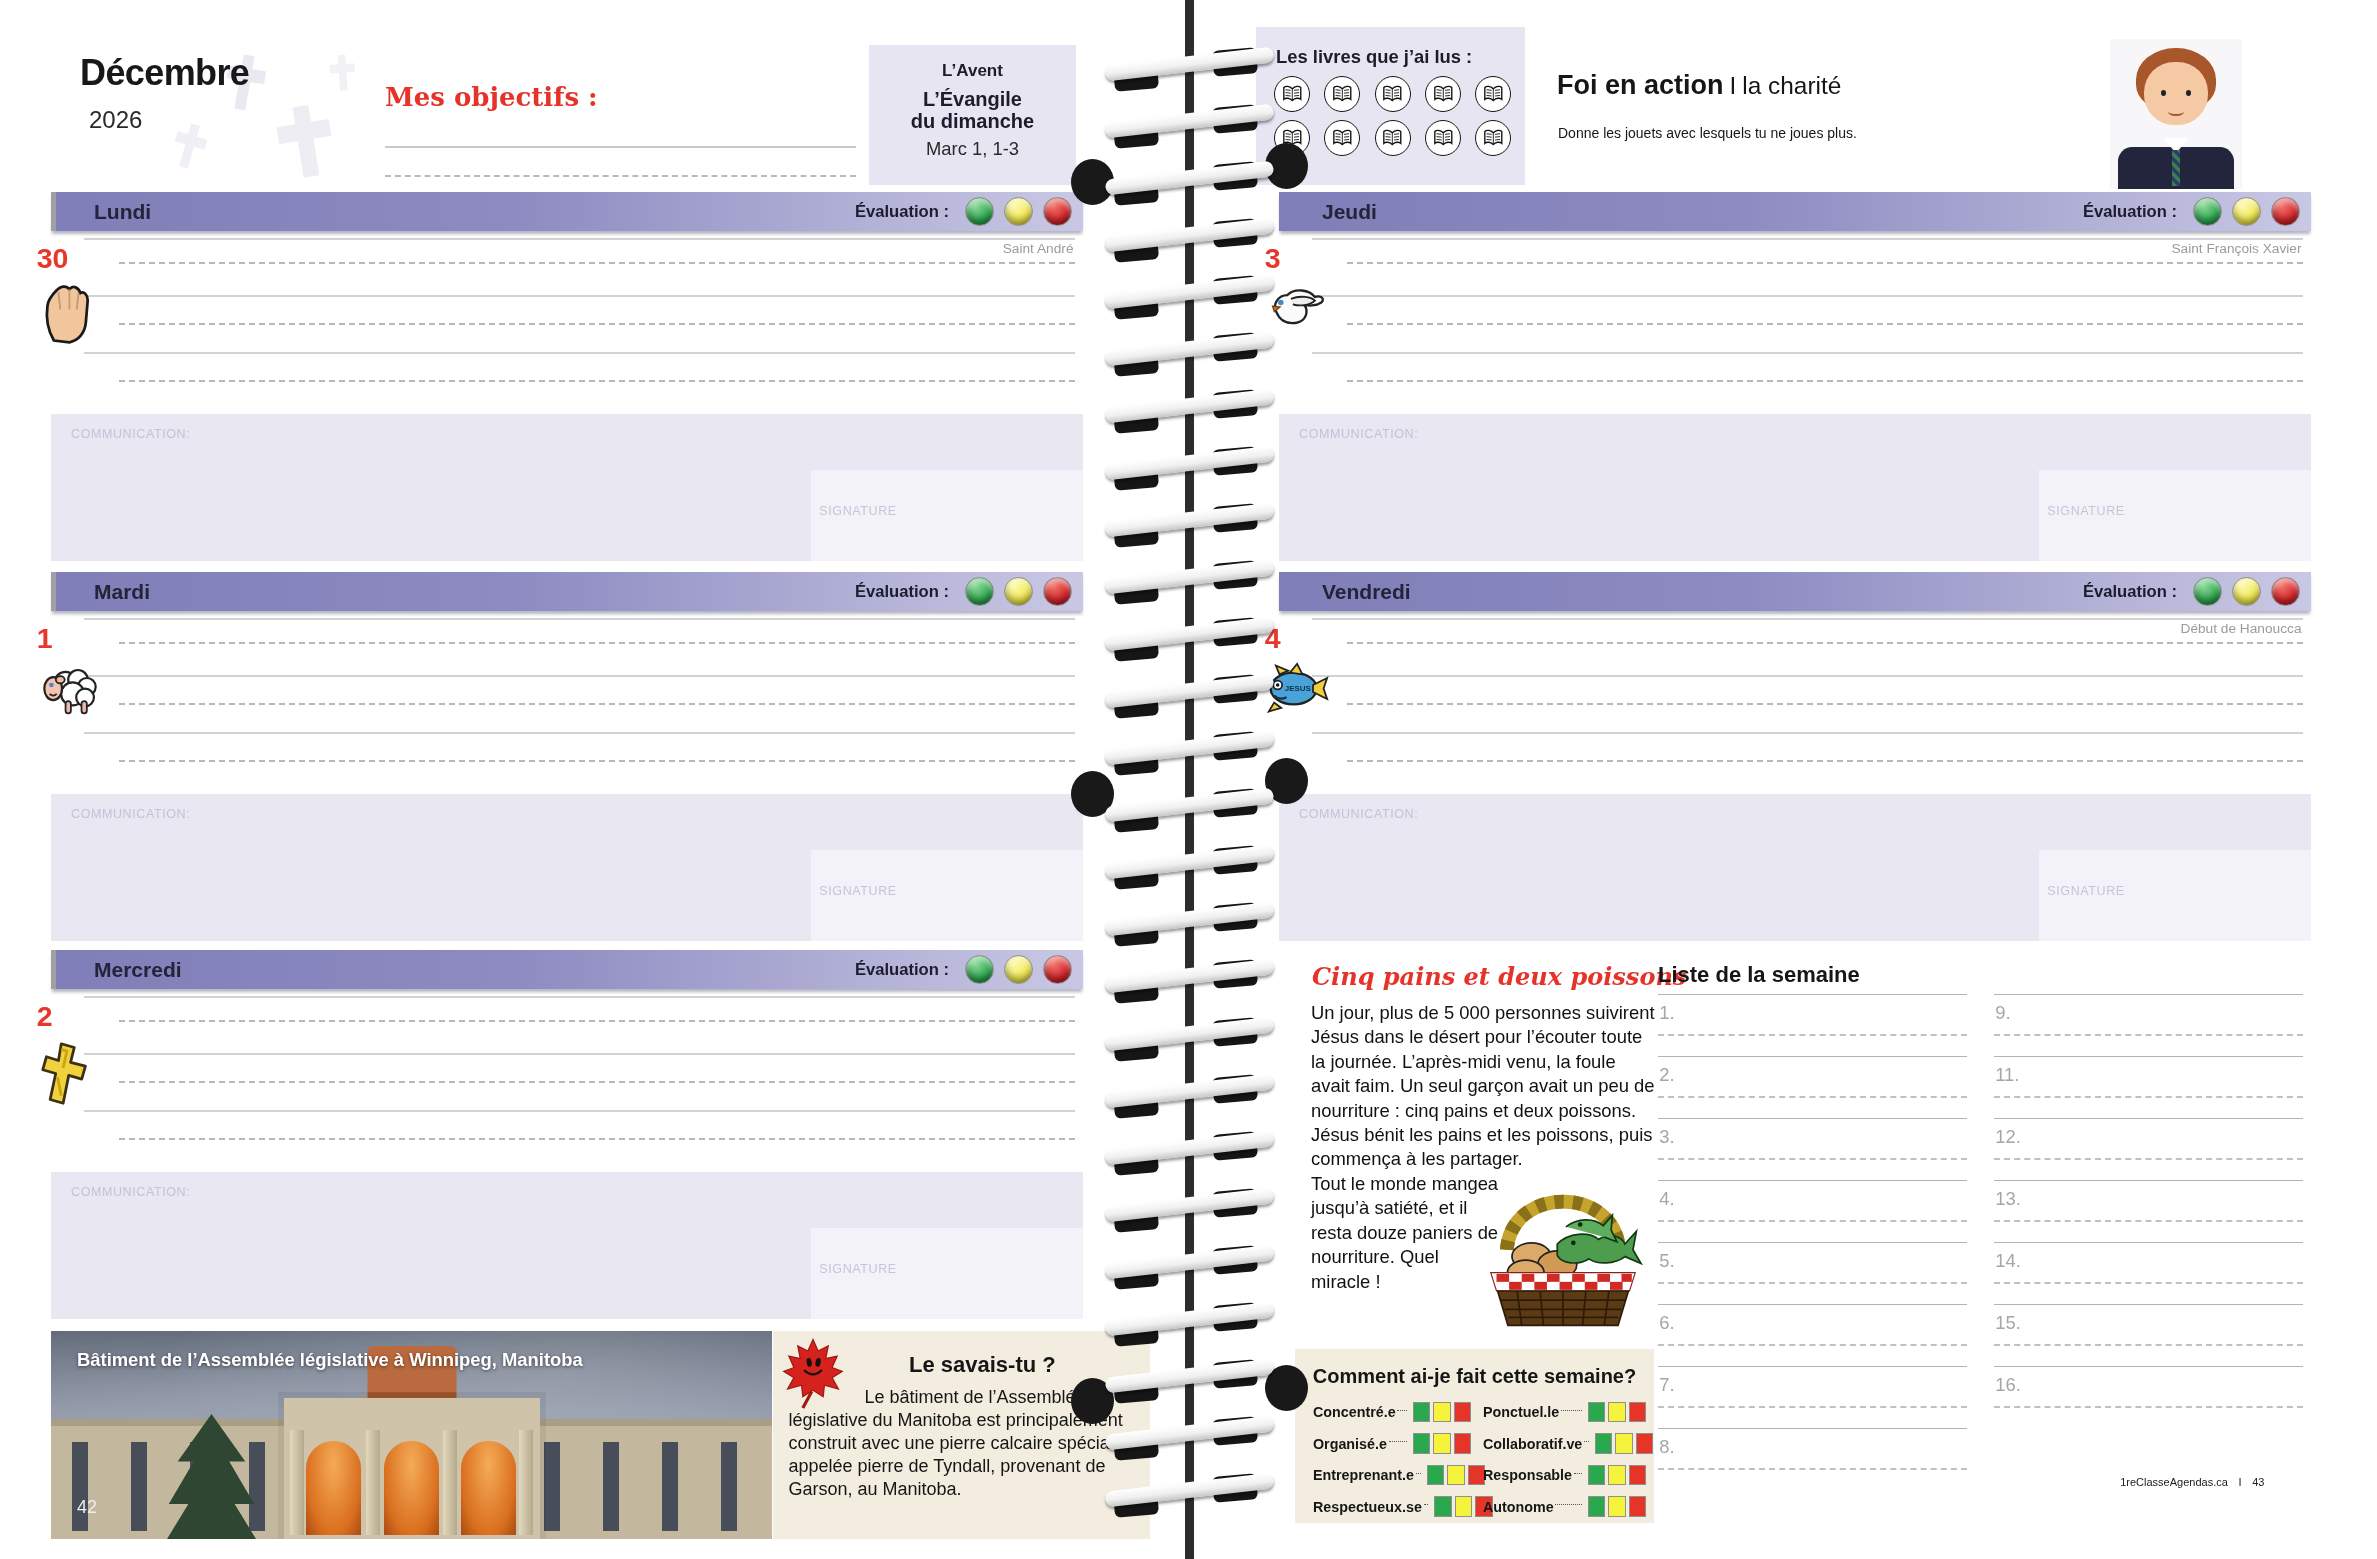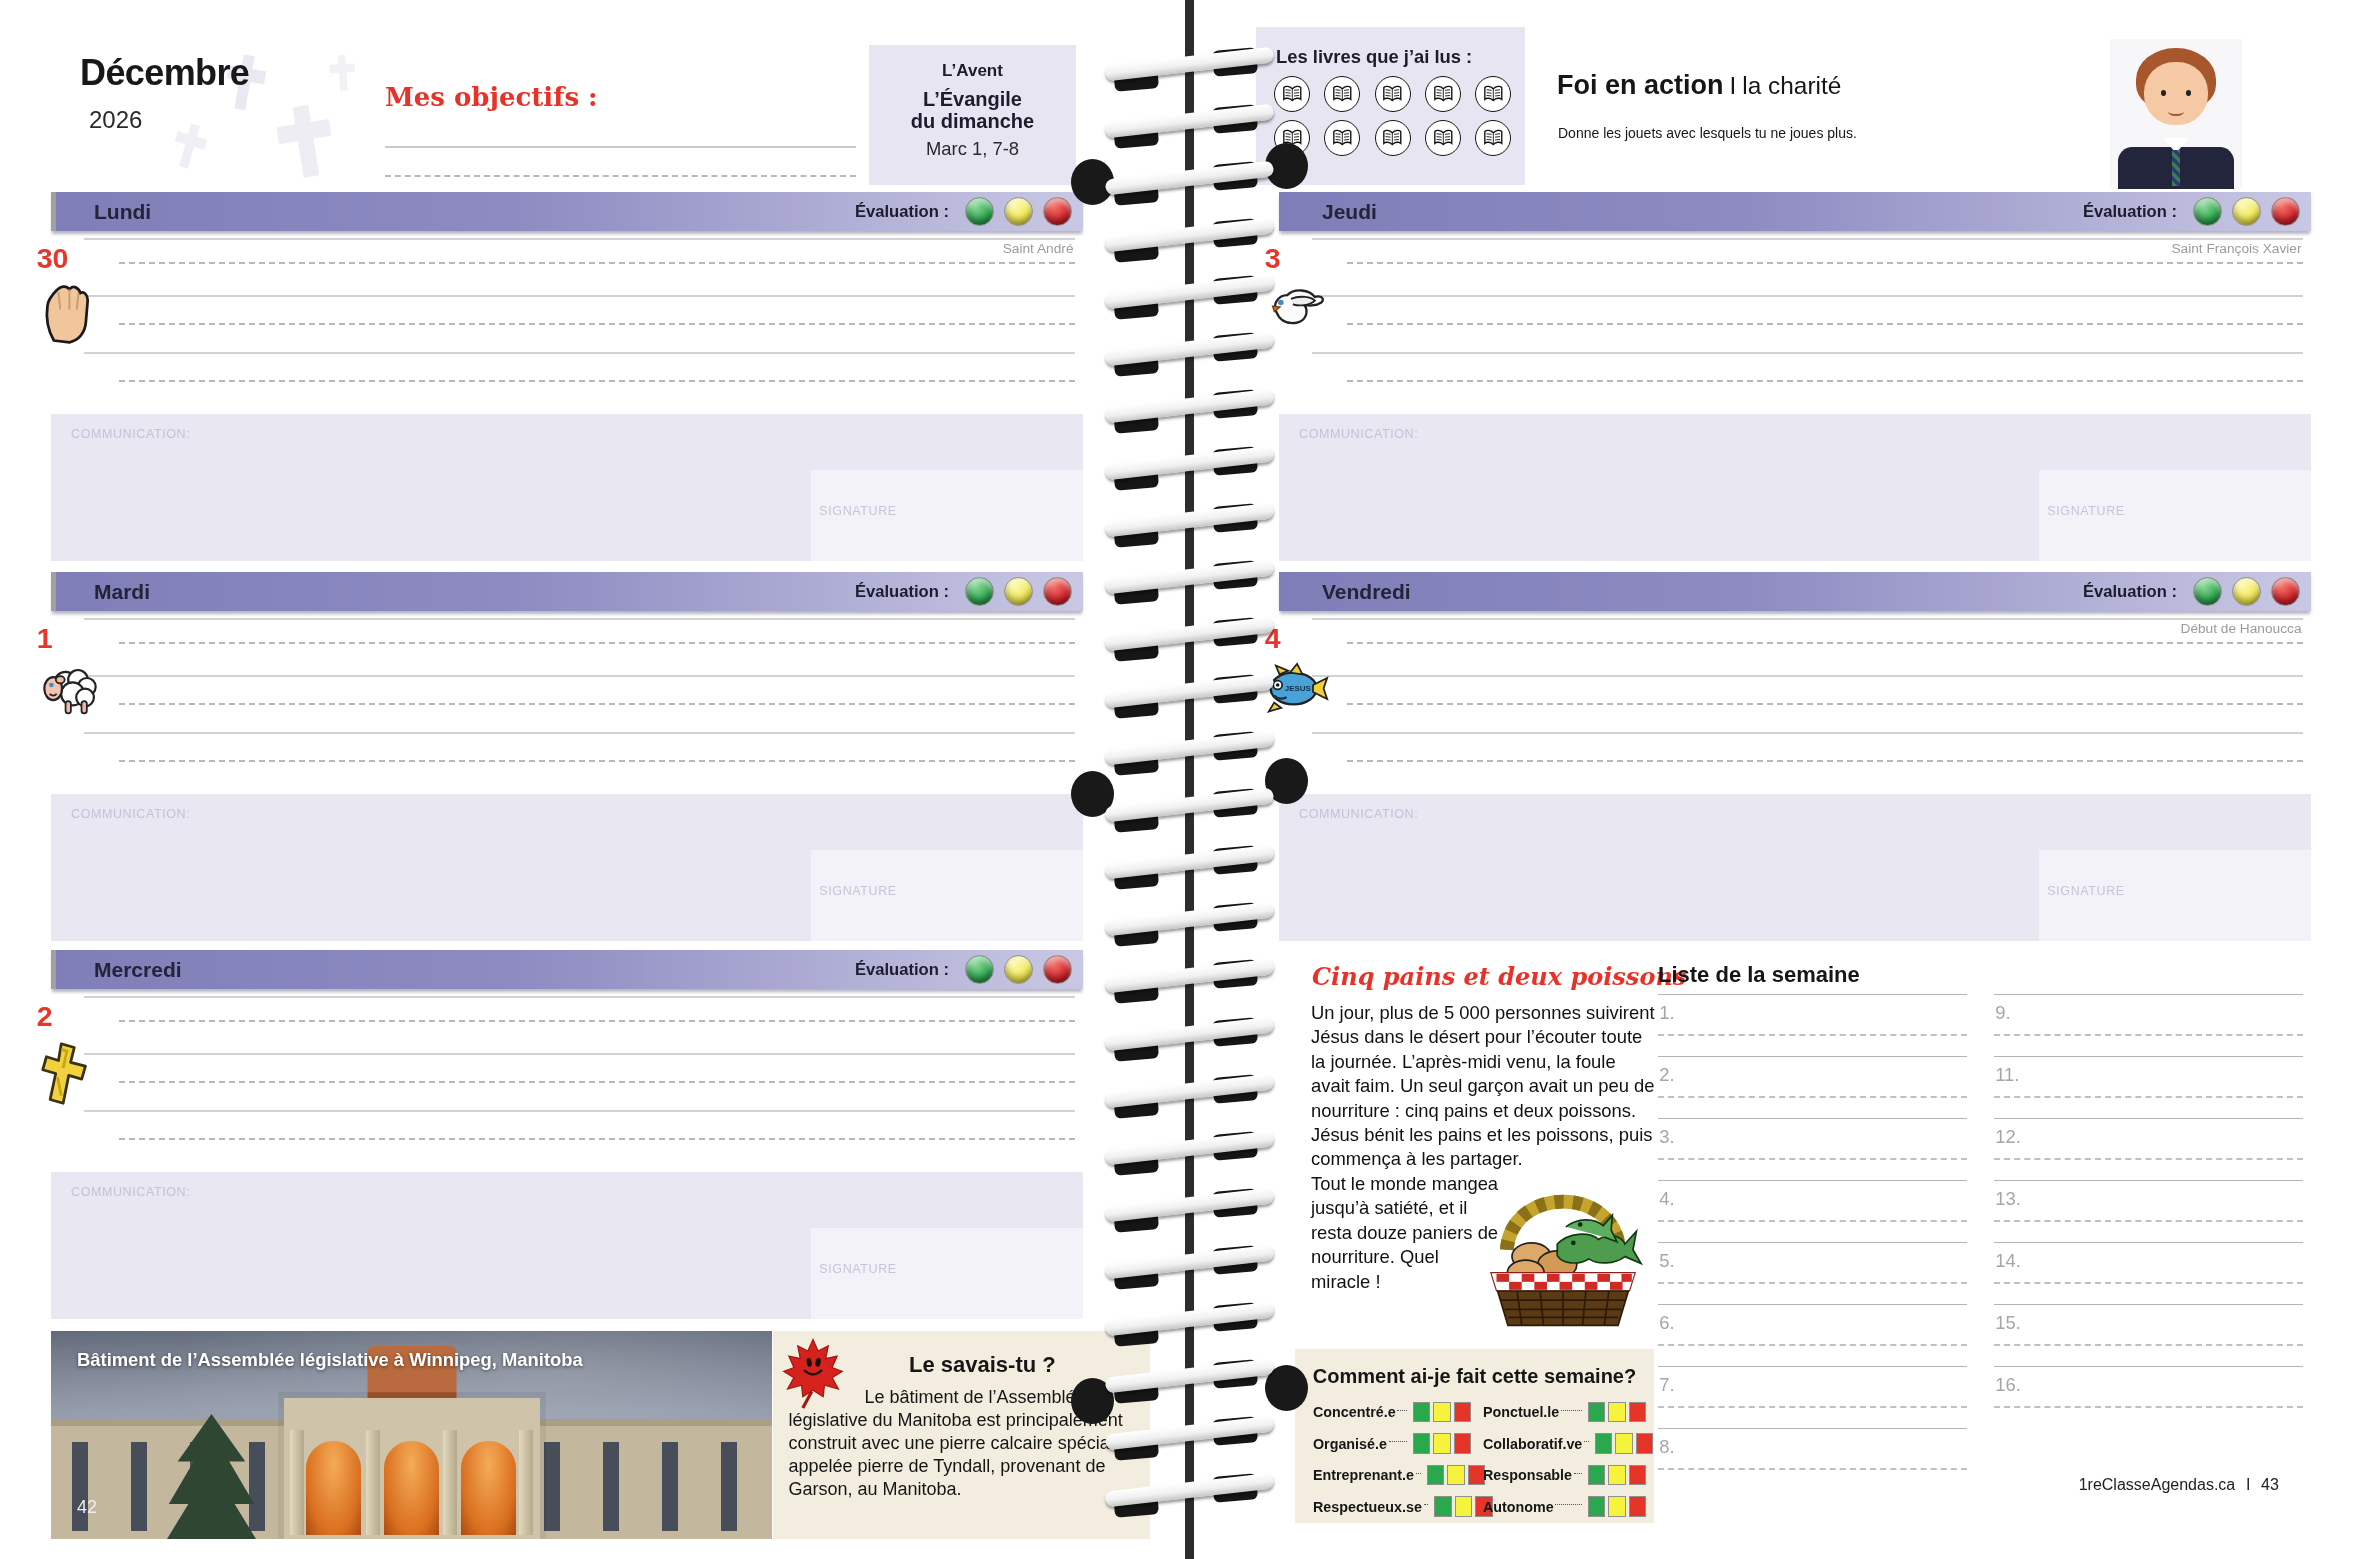--- a/index.html
+++ b/index.html
@@ -135,21 +135,21 @@
   .pcol{position:absolute;bottom:3.6px;width:14.3px;height:105px;background:linear-gradient(90deg,#e4d8bd,#b5a98c);}
   .c1{left:6px;}.c2{left:82px;}.c3{left:159px;}.c4{left:235px;}
   .tower{position:absolute;left:50%;transform:translateX(-50%);bottom:136px;width:89px;height:57px;
       background:#b96a3e;border-radius:6px 6px 0 0;box-shadow:inset 0 -10.7px 0 #a2562e;}
   .tree{position:absolute;left:116px;bottom:0;width:89px;height:125px;background:#2e4632;
       clip-path:polygon(50% 0,88% 38%,70% 38%,98% 72%,76% 72%,100% 100%,0 100%,24% 72%,2% 72%,30% 38%,12% 38%);}
   .photo-caption{position:absolute;left:26px;top:18px;font-size:18.4px;font-weight:bold;color:#ffffff;
       text-shadow:0 1.2px 3.6px rgba(0,0,0,.55);z-index:2;}
   .photo-page{position:absolute;left:26px;bottom:21.4px;font-size:18px;color:#eeeeee;z-index:2;}
 
-  .footer{left:2068px;top:1476px;width:238px;text-align:left;font-size:16px;color:#222;}
+  .footer{left:2068px;top:1476px;width:238px;text-align:center;font-size:11px;color:#222;}
   .footer span{padding-left:10.7px;}
 </style>
 </head>
 <body>
 
 <div class="stage">
 
   <div class="abs deco-cross" style="left:226px;top:55px;width:38px;height:55px;transform:rotate(10deg);"></div>
   <div class="abs deco-cross" style="left:279px;top:106px;width:53px;height:71px;transform:rotate(-9deg);opacity:.8;"></div>
   <div class="abs deco-cross" style="left:174px;top:124px;width:31px;height:44px;transform:rotate(16deg);opacity:.7;"></div>
@@ -158,21 +158,21 @@
   <div class="abs month-title">Décembre</div>
   <div class="abs year">2026</div>
   <div class="abs objectives-label">Mes objectifs :</div>
   <div class="abs obj-line-solid"></div>
   <div class="abs obj-line-dash"></div>
 
   <div class="abs advent-box">
     <div class="abs advent-l1">L’Avent</div>
     <div class="abs advent-l2">L’Évangile</div>
     <div class="abs advent-l3">du dimanche</div>
-    <div class="abs advent-l4">Marc 1, 7-8</div>
+    <div class="abs advent-l4">Marc 1, 1-3</div>
   </div>
 
   <div class="abs books-box">
     <div class="abs books-title">Les livres que j’ai lus :</div>
     <div class="book-rows">
         <span class="book">
           <svg viewBox="0 0 40 40" width="22.6" height="22.6">
             <path d="M20 10 C15 5 8 5 5 8 L5 29 C8 26 15 26 20 31 C25 26 32 26 35 29 L35 8 C32 5 25 5 20 10 Z" fill="#fff" stroke="#111" stroke-width="2.4"></path>
             <path d="M20 10 L20 31 M8 12 L17 13 M8 17 L17 18 M8 22 L17 23 M23 13 L32 12 M23 18 L32 17 M23 23 L32 22" stroke="#111" stroke-width="1.6" fill="none"></path>
           </svg>

